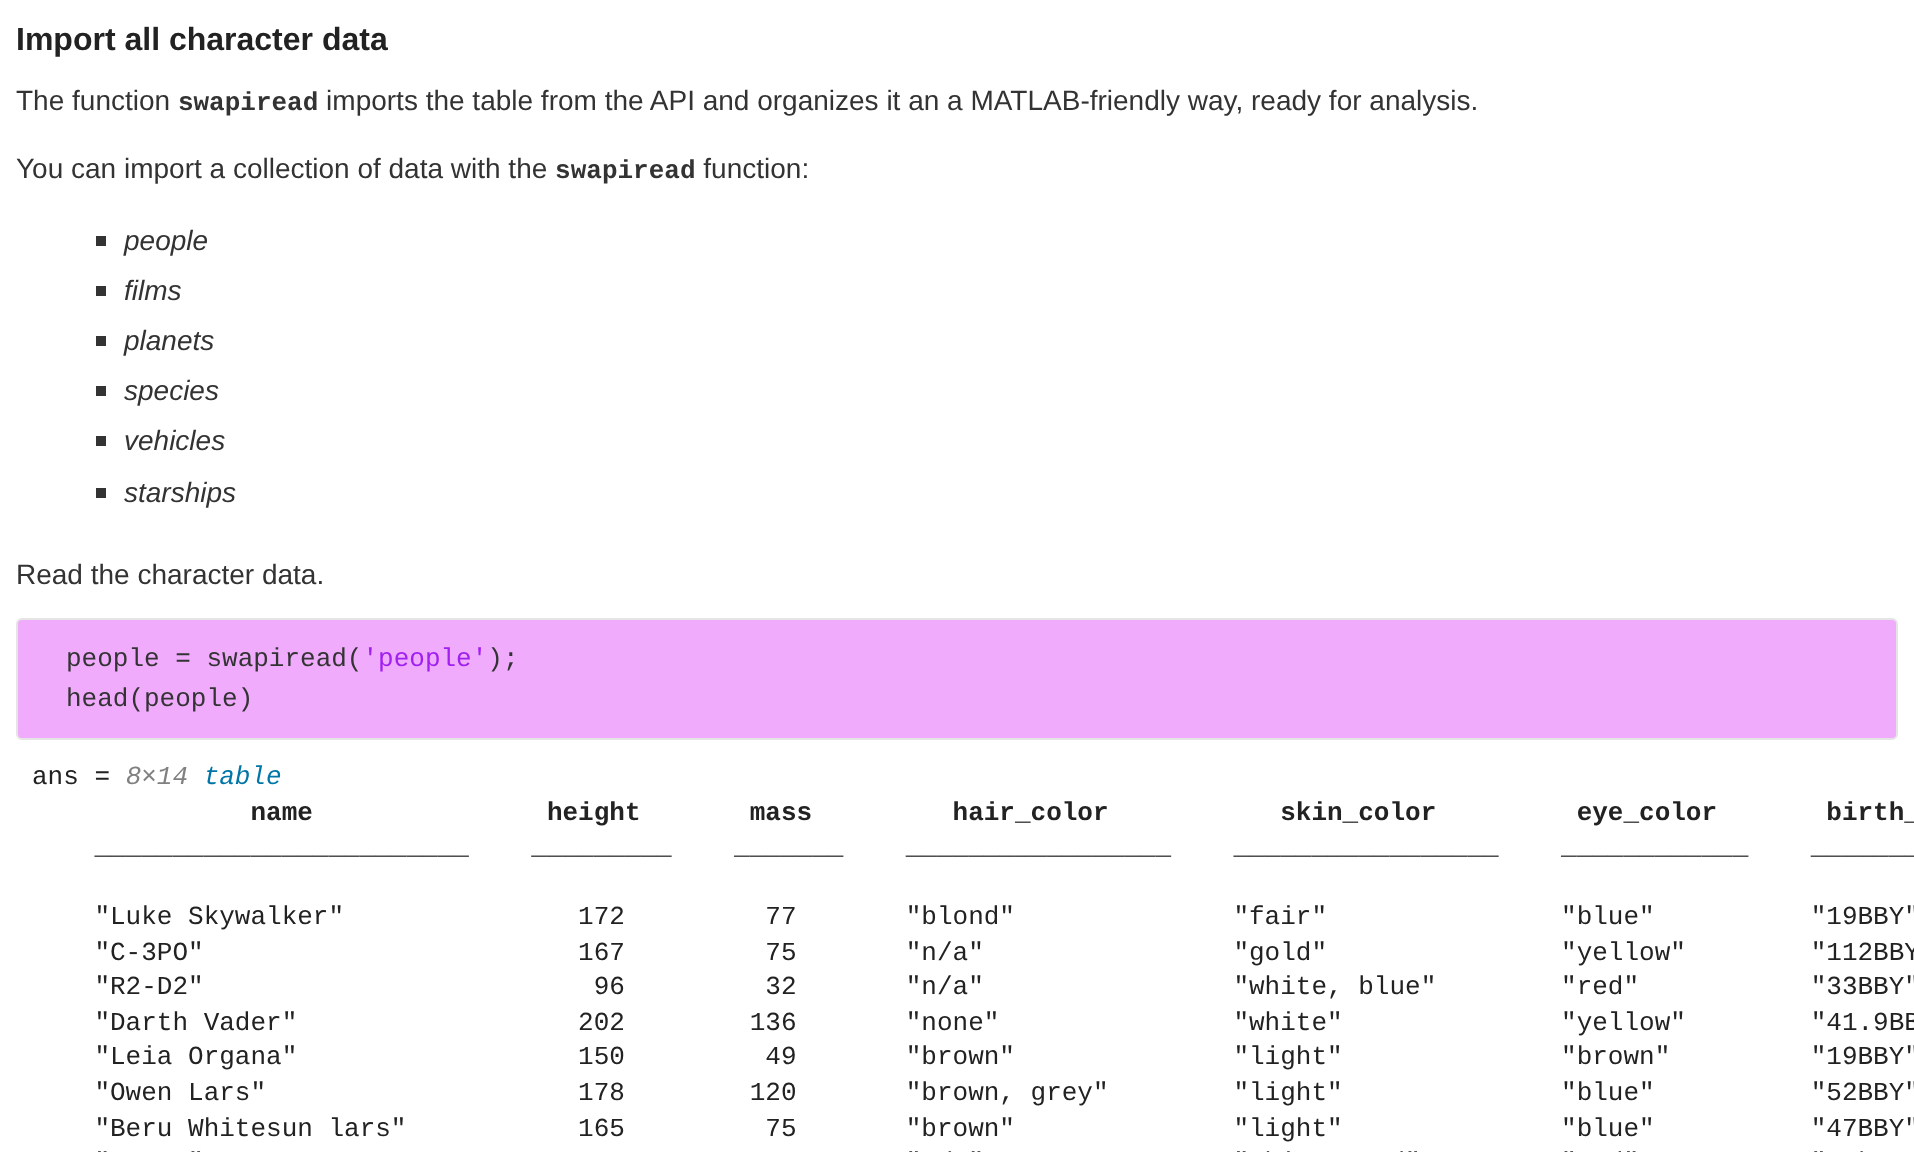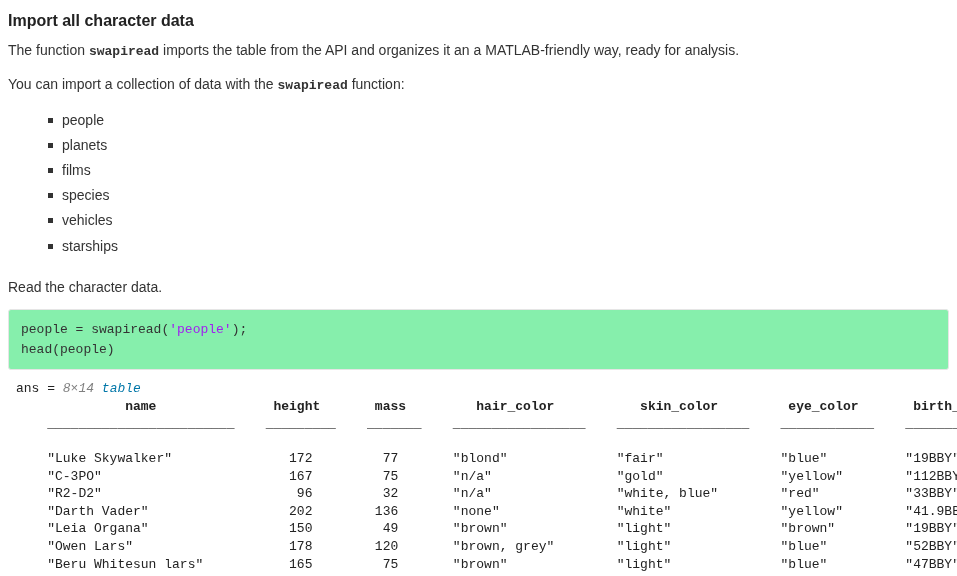--- a/index.html
+++ b/index.html
@@ -26,42 +26,43 @@
   code.inline {
     font-family: "Menlo", "Consolas", "Courier New", monospace;
     font-size: 13px;
     background: transparent;
     font-weight: bold;
   }
   ul.collection-list {
     list-style: none;
     padding-left: 40px;
     margin: 4px 0 18px 0;
+    font-style: italic;
   }
   ul.collection-list li {
     position: relative;
     padding-left: 14px;
     line-height: 1.8;
   }
   ul.collection-list li::before {
     content: "";
     position: absolute;
     left: 0;
     top: 10px;
     width: 5px;
     height: 5px;
     background: #333;
   }
   pre.code-block {
     font-family: "Menlo", "Consolas", "Courier New", monospace;
     font-size: 13px;
-    background: #86efac;
+    background: #f0abfc;
     border: 1px solid #e5e5e5;
     border-radius: 3px;
-    padding: 10px 12px;
+    padding: 10px 24px;
     margin: 6px 0 10px 0;
     line-height: 1.5;
     white-space: pre;
   }
   .code-str { color: #a020f0; }
   .out-block {
     font-family: "Menlo", "Consolas", "Courier New", monospace;
     font-size: 13px;
     white-space: pre;
     line-height: 1.35;
@@ -80,22 +81,22 @@
 <p class="body-text">
   <span>The function </span><code class="inline">swapiread</code><span> imports the table from the API and organizes it an a MATLAB-friendly way, ready for analysis.</span>
 </p>
 
 <p class="body-text">
   <span>You can import a collection of data with the </span><code class="inline">swapiread</code><span> function:</span>
 </p>
 
 <ul class="collection-list">
   <li>people</li>
+  <li>films</li>
   <li>planets</li>
-  <li>films</li>
   <li>species</li>
   <li>vehicles</li>
   <li>starships</li>
 </ul>
 
 <p class="body-text">Read the character data.</p>
 
 <pre class="code-block"><span>people = swapiread(</span><span class="code-str">'people'</span><span>);</span>
 <span>head(people)</span></pre>
 

